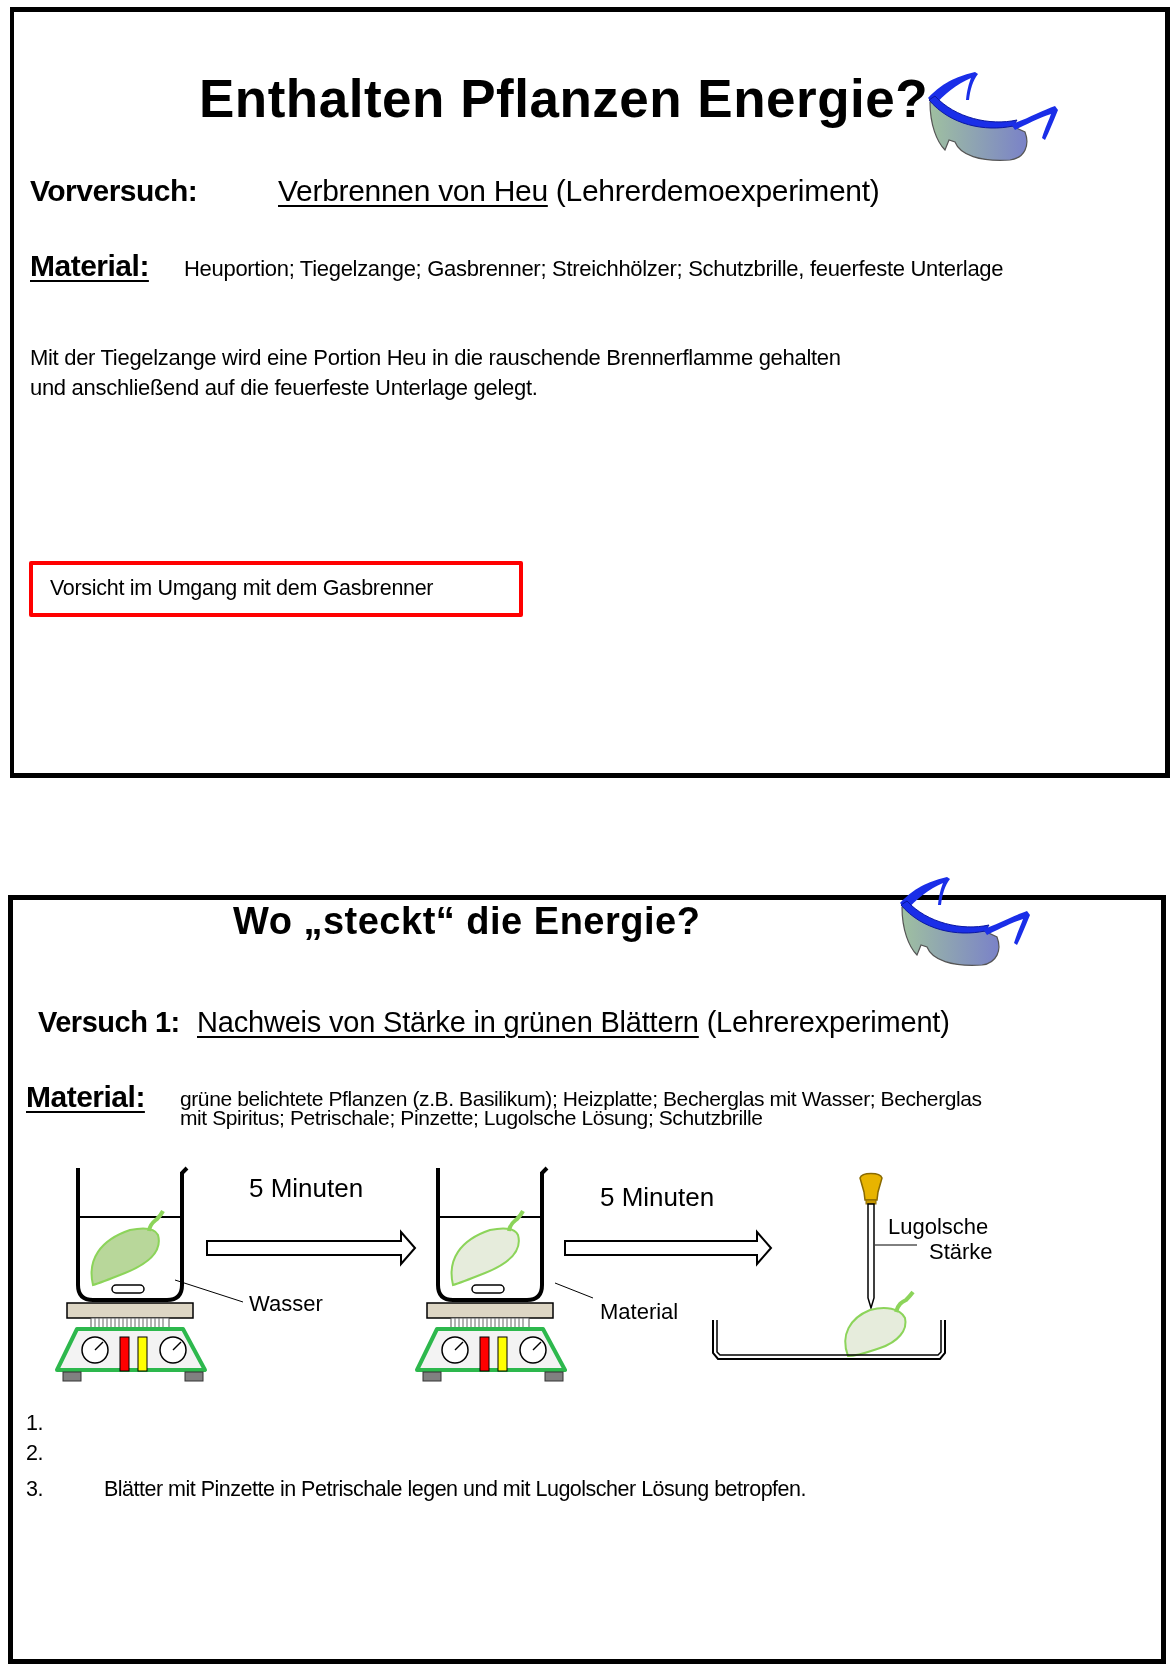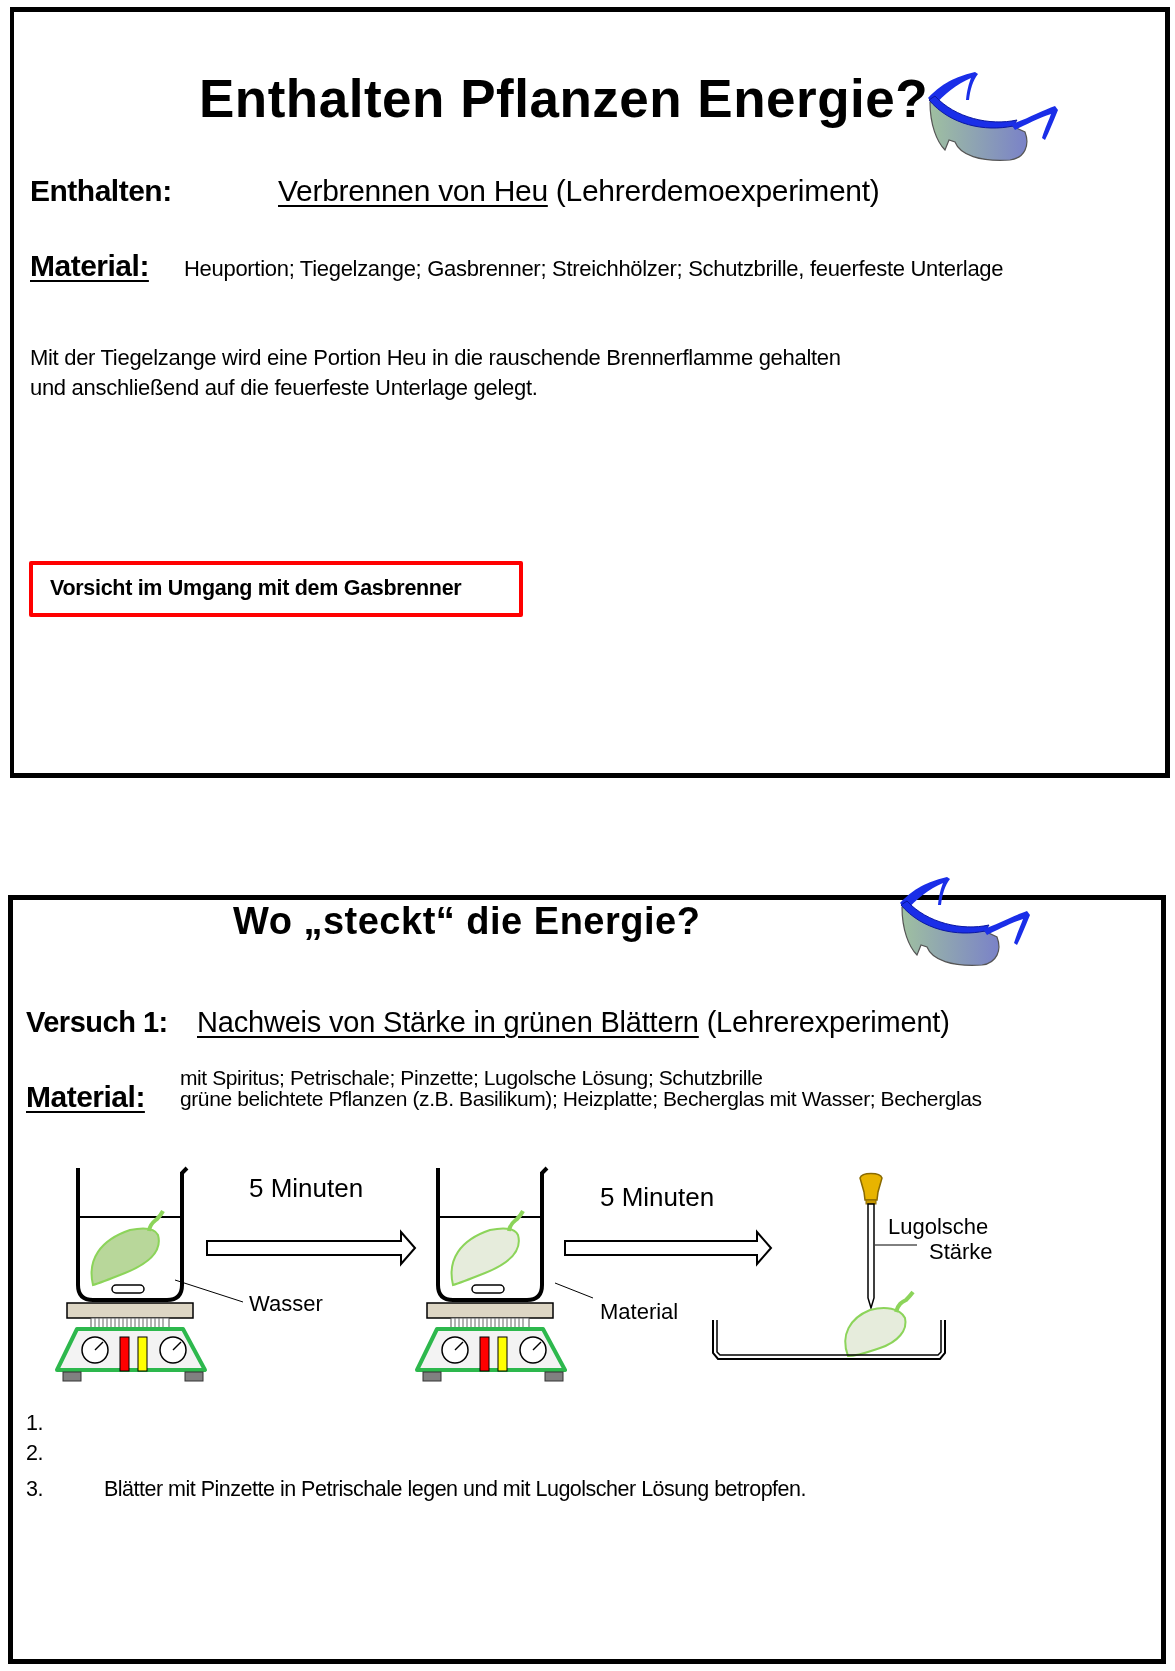--- a/index.html
+++ b/index.html
@@ -36,61 +36,61 @@
       <stop offset="0" stop-color="#9fc0a0"></stop>
       <stop offset="1" stop-color="#7a82c8"></stop>
     </linearGradient>
   </defs>
   <path d="M5,32 C5,55 12,72 20,80 L24,70 L30,72 C35,85 55,92 85,90 C100,88 105,75 100,62 L85,55 C60,60 30,50 8,30 Z" fill="url(#lens1)" stroke="#555" stroke-width="1.2"></path>
   <path d="M3,28 C20,10 35,6 50,2 L53,4 C48,10 45,20 44,30 L41,30 C42,20 44,13 46,8 C32,14 18,25 10,35 Z" fill="#1a2ee8"></path>
   <path d="M4,30 C25,55 60,62 88,56 L92,50 C65,56 30,48 10,26 Z" fill="#1a2ee8" stroke="#0a16a0" stroke-width="1"></path>
   <path d="M86,54 C100,50 118,40 130,36 L133,40 C128,52 124,62 120,70 L117,68 C120,58 124,50 126,44 C114,48 100,55 90,60 Z" fill="#1a2ee8"></path>
 </svg>
 
-<div class="abs cal label" style="left:30px; top:174px;">Enthalten:</div>
+<div class="abs cal label" style="left:30px; top:174px;">Vorversuch:</div>
 <div class="abs cal" style="left:278px; top:174px; font-size:30px; letter-spacing:-0.3px;">
   <span class="u">Verbrennen von Heu</span>
   <span>(Lehrerdemoexperiment)</span>
 </div>
 
 <div class="abs cal label u" style="left:30px; top:249px;">Material:</div>
 <div class="abs cal body22" style="left:184px; top:256px;">Heuportion; Tiegelzange; Gasbrenner; Streichhölzer; Schutzbrille, feuerfeste Unterlage</div>
 
 <div class="abs cal body22" style="left:30px; top:345px;">Mit der Tiegelzange wird eine Portion Heu in die rauschende Brennerflamme gehalten</div>
 <div class="abs cal body22" style="left:30px; top:375px;">und anschließend auf die feuerfeste Unterlage gelegt.</div>
 
 <div class="warnbox" style="left:29px; top:561px; width:494px; height:56px;"></div>
-<div class="abs cal" style="left:50px; top:576px; font-size:21.5px; font-weight:bold; letter-spacing:-0.3px;">Vorsicht im Umgang mit dem Gasbrenner</div>
+<div class="abs cal" style="left:50px; top:576px; font-size:21.5px; font-weight:normal; letter-spacing:-0.3px;">Vorsicht im Umgang mit dem Gasbrenner</div>
 
 <div class="frame" id="frame2"></div>
 
 <div class="abs title" style="left:233px; top:900px; font-size:38px;">Wo „steckt“ die Energie?</div>
 
 <svg style="left:897px; top:875px;" width="140" height="95" viewBox="0 0 140 95">
   <defs>
     <linearGradient id="lens2" x1="0" x2="1" y1="0" y2="0">
       <stop offset="0" stop-color="#9fc0a0"></stop>
       <stop offset="1" stop-color="#7a82c8"></stop>
     </linearGradient>
   </defs>
   <path d="M5,32 C5,55 12,72 20,80 L24,70 L30,72 C35,85 55,92 85,90 C100,88 105,75 100,62 L85,55 C60,60 30,50 8,30 Z" fill="url(#lens2)" stroke="#555" stroke-width="1.2"></path>
   <path d="M3,28 C20,10 35,6 50,2 L53,4 C48,10 45,20 44,30 L41,30 C42,20 44,13 46,8 C32,14 18,25 10,35 Z" fill="#1a2ee8"></path>
   <path d="M4,30 C25,55 60,62 88,56 L92,50 C65,56 30,48 10,26 Z" fill="#1a2ee8" stroke="#0a16a0" stroke-width="1"></path>
   <path d="M86,54 C100,50 118,40 130,36 L133,40 C128,52 124,62 120,70 L117,68 C120,58 124,50 126,44 C114,48 100,55 90,60 Z" fill="#1a2ee8"></path>
 </svg>
 
-<div class="abs cal label" style="left:26px; top:1006px; font-size:29px;">Versuch 1:</div>
+<div class="abs cal label" style="left:38px; top:1006px; font-size:29px;">Versuch 1:</div>
 <div class="abs cal" style="left:197px; top:1006px; font-size:29px; letter-spacing:-0.2px;">
   <span class="u">Nachweis von Stärke in grünen Blättern</span>
   <span>(Lehrerexperiment)</span>
 </div>
 
 <div class="abs cal label u" style="left:26px; top:1080px;">Material:</div>
 <div class="abs cal body21" style="left:180px; top:1087px;">grüne belichtete Pflanzen (z.B. Basilikum); Heizplatte; Becherglas mit Wasser; Becherglas</div>
-<div class="abs cal body21" style="left:180px; top:1066px;">mit Spiritus; Petrischale; Pinzette; Lugolsche Lösung; Schutzbrille</div>
+<div class="abs cal body21" style="left:180px; top:1106px;">mit Spiritus; Petrischale; Pinzette; Lugolsche Lösung; Schutzbrille</div>
 
 <svg style="left:55px; top:1165px;" width="160" height="228" viewBox="0 0 160 228">
 
   <path d="M23,3 L23,120 Q23,135 38,135 L112,135 Q127,135 127,120 L127,8 L132,3" fill="#fff" stroke="#000" stroke-width="4"></path>
   <path d="M27,7 L27,120 Q27,131 38,131 L112,131 Q123,131 123,120 L123,7" fill="none" stroke="#fff" stroke-width="1"></path>
   <line x1="25" y1="52" x2="125" y2="52" stroke="#000" stroke-width="2"></line>
 
   <path d="M38,120 C32,95 45,75 75,65 C90,62 100,64 103,70 C108,88 90,100 70,108 C55,114 45,118 38,120 Z" fill="#b8d79a" stroke="#8cd45a" stroke-width="2"></path>
   <path d="M94,66 C95,58 100,56 102,54 C104,52 106,50 108,46" fill="none" stroke="#8cd45a" stroke-width="4"></path>
 

